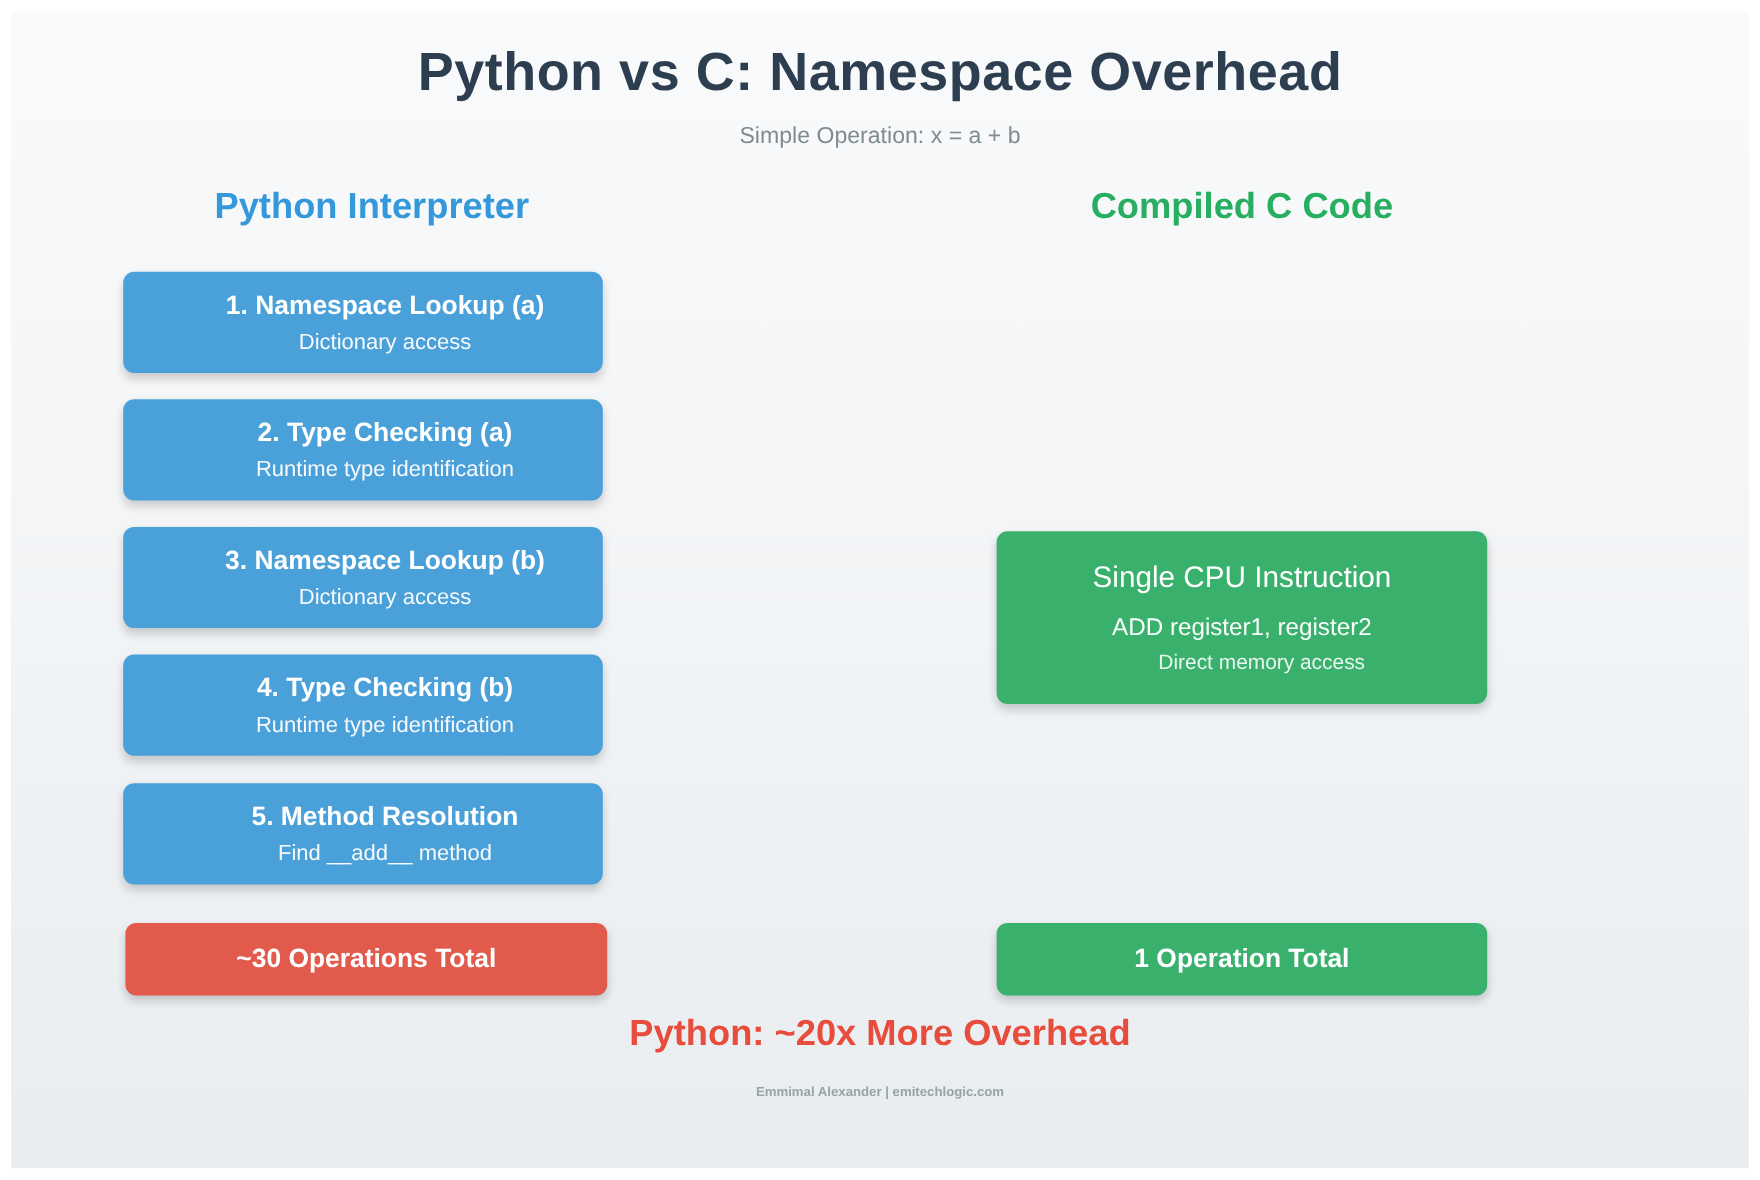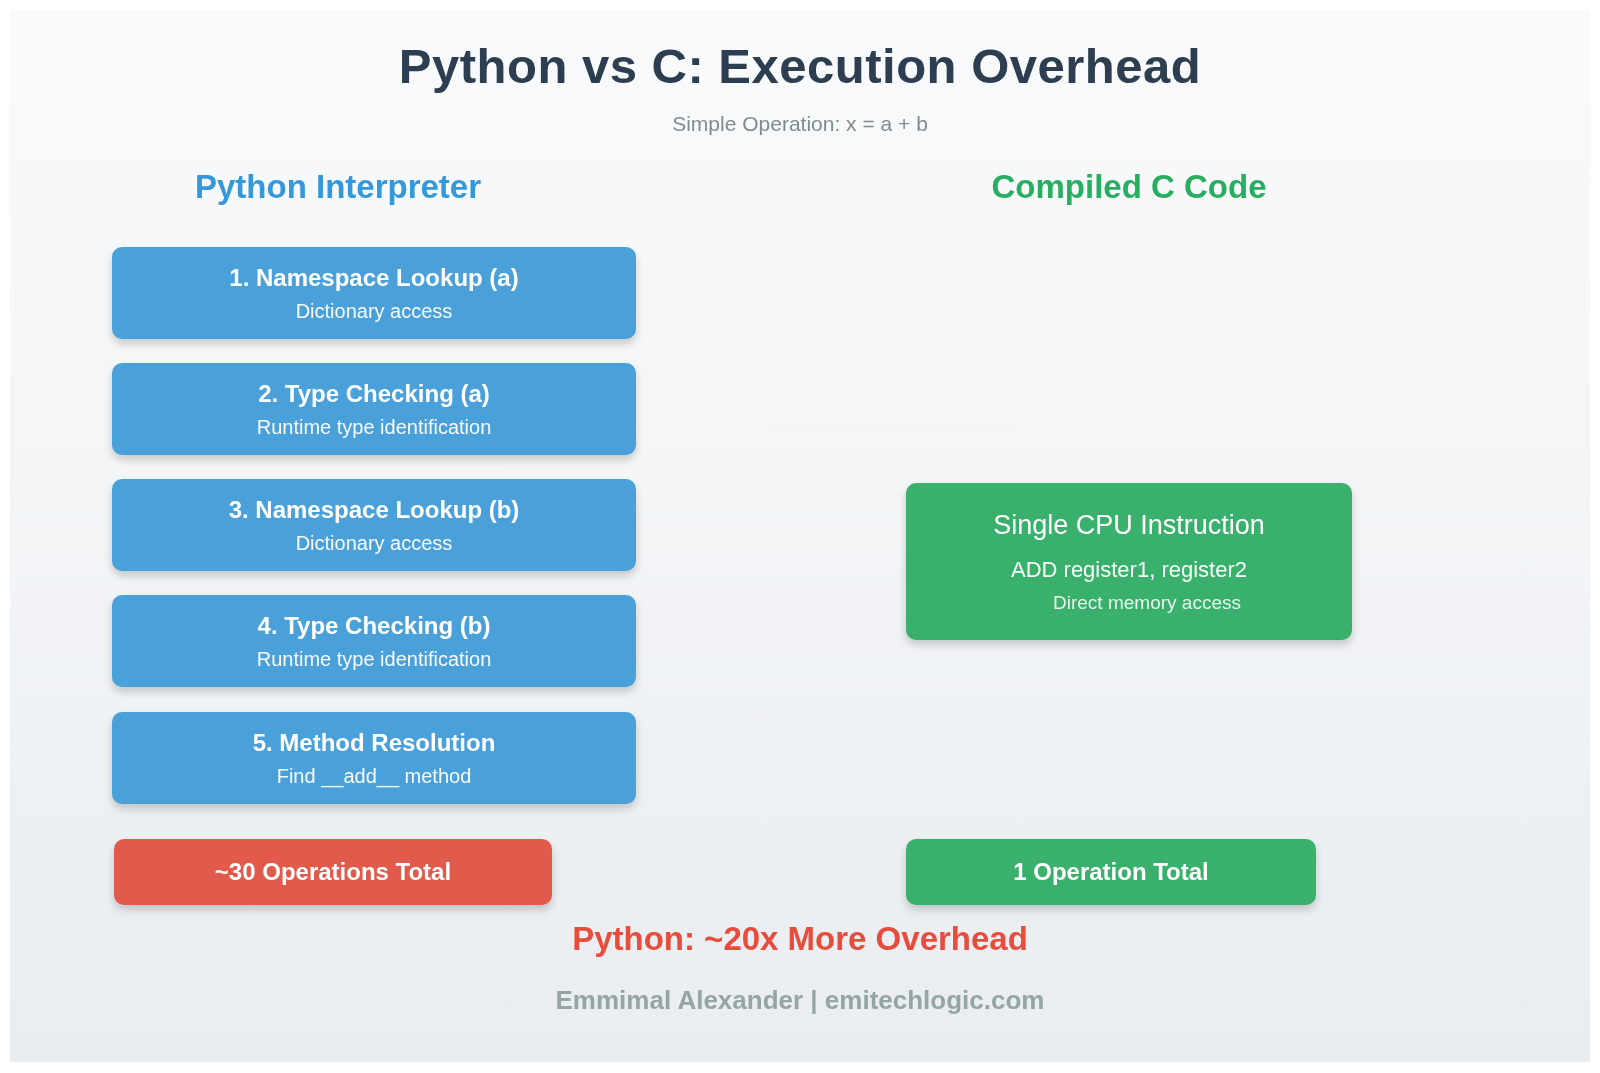--- a/index.html
+++ b/index.html
@@ -52,34 +52,35 @@
     display: flex;
     flex-direction: column;
     align-items: center;
     justify-content: center;
     box-shadow: 0 5px 9px rgba(0,0,0,0.18);
     color: #ffffff;
     text-align: center;
   }
   .step-box {
     left: 112px;
-    width: 524px;
+    width: 396px;
     height: 92px;
     background: #4aa0d9;
+    padding-left: 40px;
   }
   .step-title { font-size: 24px; font-weight: bold; line-height: 1.25; }
   .step-sub   { font-size: 20px; color: rgba(255,255,255,0.95); margin-top: 7px; }
 
   .total-box {
     height: 66px;
     font-size: 24px;
     font-weight: bold;
   }
   .total-python { left: 114px; top: 839px; width: 438px; background: #e15a4c; }
-  .total-c      { left: 906px; top: 839px; width: 410px; background: #39b16d; }
+  .total-c      { left: 906px; top: 839px; width: 446px; background: #39b16d; }
 
   .c-instruction-box {
     left: 906px;
     top: 483px;
     width: 446px;
     height: 157px;
     background: #39b16d;
   }
   .c-instr-title { font-size: 27px; font-weight: normal; }
   .c-instr-line1 { font-size: 22px; margin-top: 16px; color: rgba(255,255,255,0.97); }
@@ -90,32 +91,32 @@
     left: 0; top: 920px; width: 100%;
     text-align: center;
     font-size: 33px;
     font-weight: bold;
     color: #e74c3c;
   }
   .footer-credit {
     position: absolute;
     left: 0; top: 985px; width: 100%;
     text-align: center;
-    font-size: 26px;
+    font-size: 12px;
     font-weight: bold;
     color: #95a5a6;
   }
 </style>
 </head>
 <body>
 
 <div class="screen">
   <div class="panel"></div>
 
-  <div class="page-title">Python vs C: Execution Overhead</div>
+  <div class="page-title">Python vs C: Namespace Overhead</div>
   <div class="page-subtitle">Simple Operation: x = a + b</div>
 
   <div class="col-heading heading-python">Python Interpreter</div>
   <div class="col-heading heading-c">Compiled C Code</div>
 
   <div class="box step-box" style="top:247px">
     <div class="step-title">1. Namespace Lookup (a)</div>
     <div class="step-sub">Dictionary access</div>
   </div>
   <div class="box step-box" style="top:363px">

